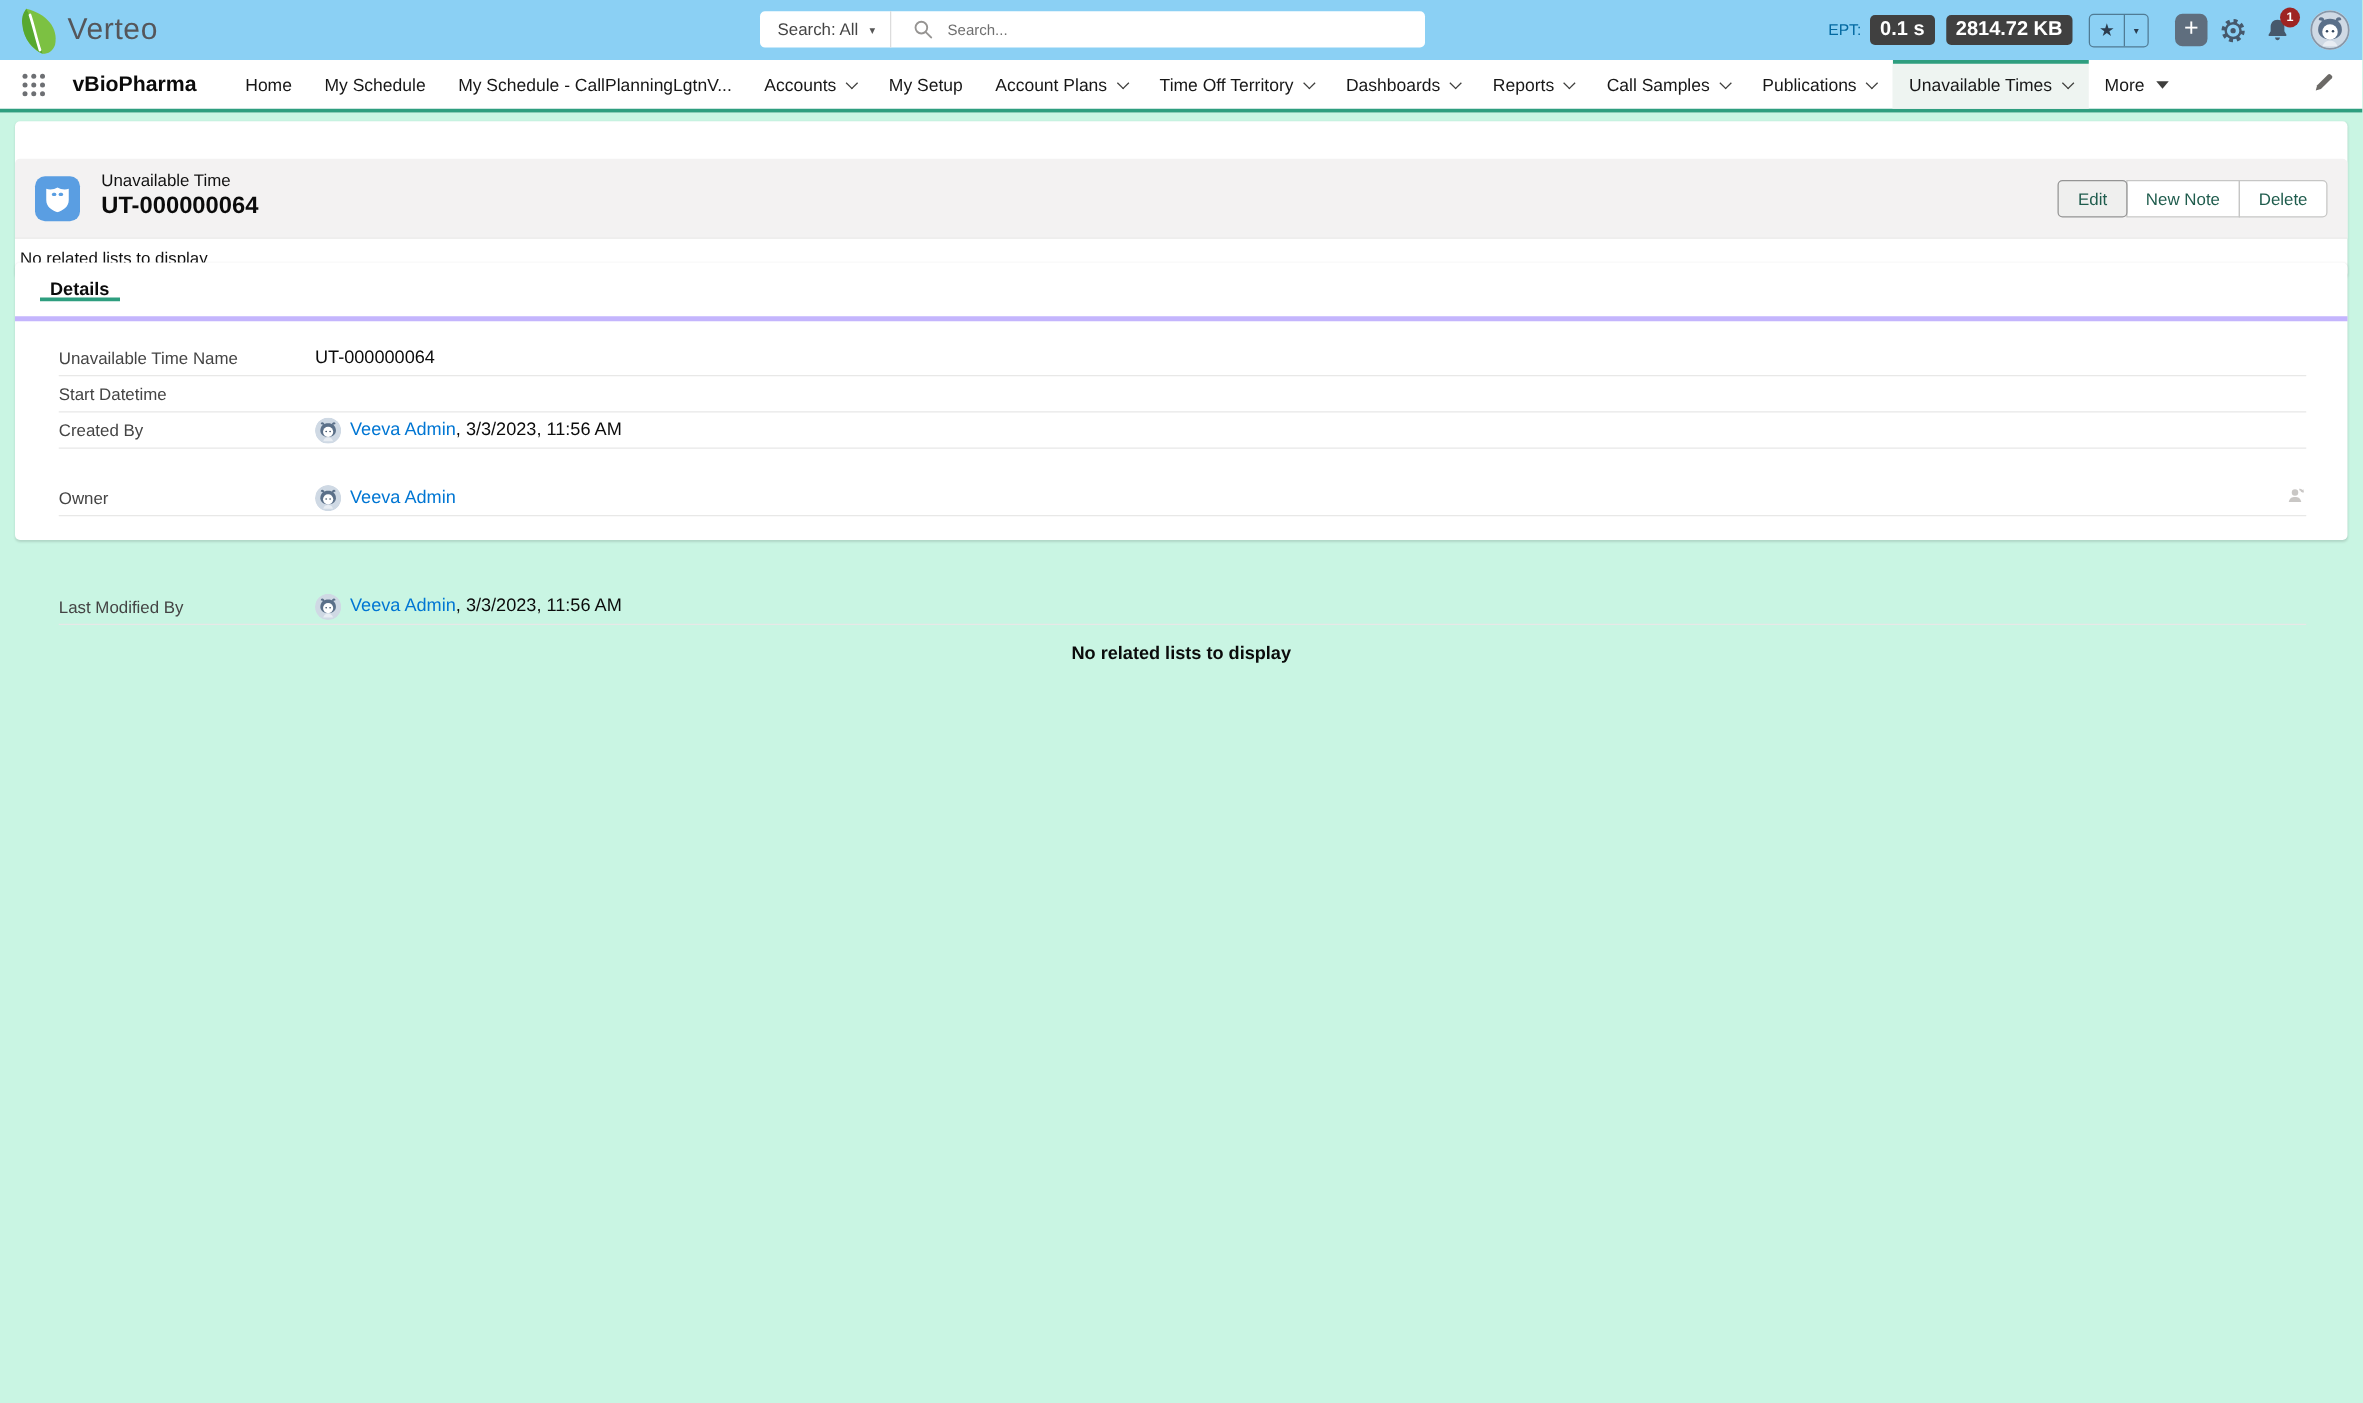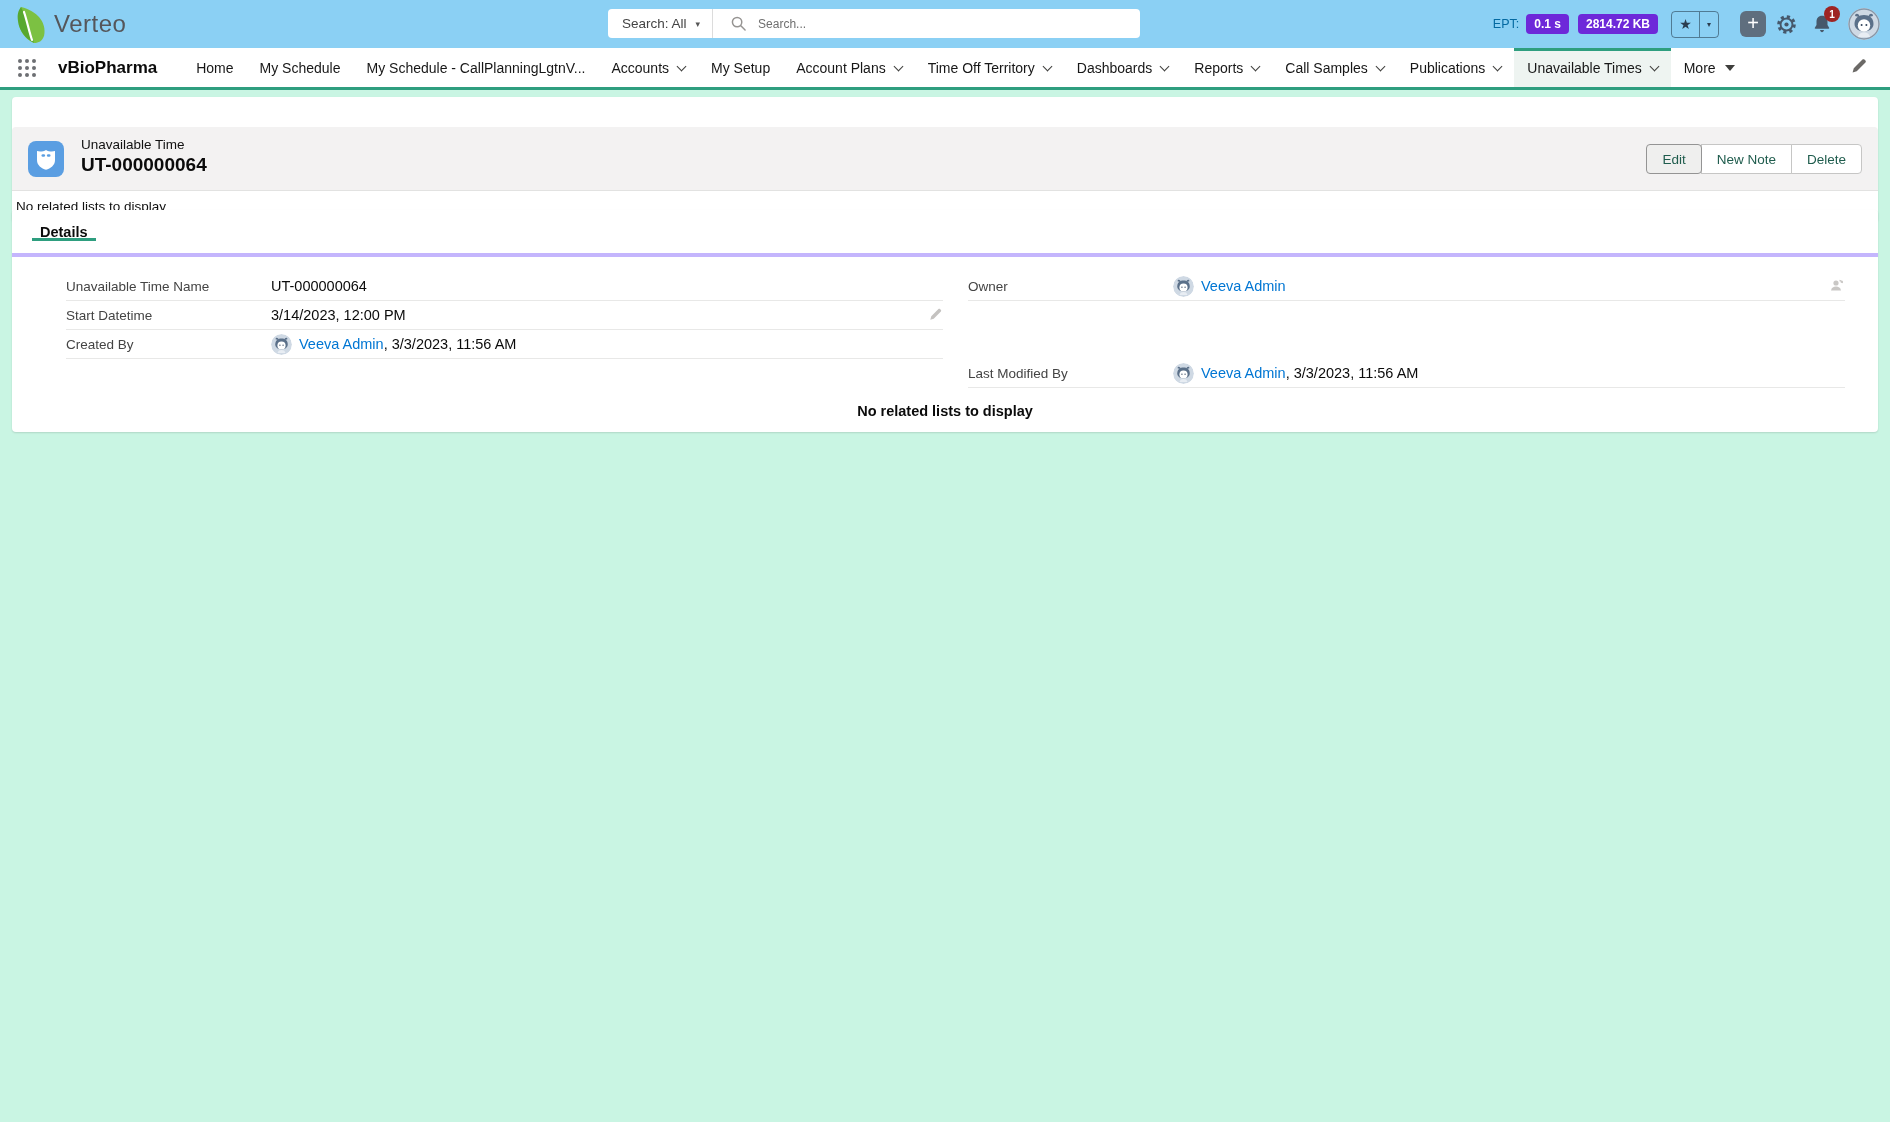--- a/index.html
+++ b/index.html
@@ -13,21 +13,21 @@
 
   .searchbox { position: absolute; left: 608px; top: 9px; width: 532px; height: 29px; background: #fff; border-radius: 4px; display: flex; align-items: center; }
   .search-scope { height: 100%; display: flex; align-items: center; gap: 9px; padding: 0 12px 0 14px; border-right: 1px solid #dcdcdc; color: #444; font-size: 13.5px; cursor: pointer; }
   .scope-chev { font-size: 9px; color: #565656; }
   .search-field { display: flex; align-items: center; gap: 12px; padding-left: 18px; flex: 1; }
   .search-input { border: none; outline: none; font-size: 12px; color: #222; flex: 1; font-family: "Liberation Sans", sans-serif; background: transparent; }
   .search-input::placeholder { color: #6f6f6f; }
 
   .hdr-right { position: absolute; right: 10px; top: 0; height: 48px; display: flex; align-items: center; gap: 9px; }
   .ept-label { font-size: 12.5px; font-weight: 400; color: #0369a1; margin-right: -2px; margin-left: 35px; }
-  .badge-green { background: #6d28d9; color: #fff; font-size: 12px; font-weight: 700; padding: 3px 8px; border-radius: 4px; white-space: nowrap; }
+  .badge-green { background: #404040; color: #fff; font-size: 16px; font-weight: 700; padding: 3px 8px; border-radius: 4px; white-space: nowrap; }
   .star-group { display: flex; align-items: stretch; height: 27px; border: 1px solid rgba(32,52,70,.55); border-radius: 4px; overflow: hidden; margin-left: 4px; }
   .star-seg { width: 28px; display: flex; align-items: center; justify-content: center; font-size: 14px; color: #2b3d4f; border-right: 1px solid rgba(32,52,70,.55); cursor: pointer; }
   .starchev-seg { width: 18px; display: flex; align-items: center; justify-content: center; font-size: 8px; color: #2b3d4f; cursor: pointer; }
   .plus-btn { width: 26px; height: 26px; margin-left: 12px; background: #5f6e7e; border-radius: 6px; color: #fff; font-size: 20px; line-height: 24px; text-align: center; cursor: pointer; }
   .icon-btn { cursor: pointer; display: flex; align-items: center; justify-content: center; }
   .bell-wrap { position: relative; margin-left: 4px; }
   .notif-badge { position: absolute; top: -7px; right: -7px; min-width: 16px; height: 16px; border-radius: 8px; background: #9e2423; color: #fff; font-size: 10px; font-weight: 700; display: flex; align-items: center; justify-content: center; padding: 0 4px; }
   .avatar { width: 32px; height: 32px; border-radius: 50%; margin-left: 6px; cursor: pointer; overflow: hidden; }
 
   
@@ -53,21 +53,21 @@
   .btn:first-child { border-radius: 4px 0 0 4px; margin-left: 0; }
   .btn:last-child { border-radius: 0 4px 4px 0; }
   .btn.focused { background: #efefee; border-color: #949494; z-index: 2; border-radius: 4px; }
   .hc-bottom { height: 31px; display: flex; align-items: center; padding-left: 4px; font-size: 13.5px; color: #111; }
 
   
   .details-card { position: absolute; top: 210px; left: 12px; right: 12px; height: 222px; background: #fff; border-radius: 4px; box-shadow: 0 1px 2px rgba(0,0,0,.13); }
   .tabbar { height: 47px; border-bottom: 4px solid #c4b5fd; display: flex; align-items: center; }
   .dtab { margin-left: 24px; padding: 0 4px; font-size: 14.5px; font-weight: 700; color: #0b0b0b; position: relative; display: flex; align-items: center; cursor: pointer; }
   .dtab::after { content: ""; position: absolute; left: -4px; right: -4px; bottom: -1px; height: 3px; background: #2e9e7f; }
-  .fields { display: flex; gap: 25px; padding: 15px 33px 0 54px; }
+  .fields { display: flex; gap: 25px; padding: 15px 33px 0 35px; flex-direction: column; }
   .fcol { flex: 1; }
   .frow { height: 29px; display: flex; align-items: center; border-bottom: 1px solid #e8e8e7; }
   .frow.noborder { border-bottom: none; }
   .flabel { width: 205px; flex: none; font-size: 13.5px; color: #444; }
   .fvalue { display: flex; align-items: center; gap: 7px; font-size: 14.5px; color: #0b0b0b; flex: 1; }
   .link { color: #0176d3; text-decoration: none; cursor: pointer; }
   .row-pencil { margin-left: auto; cursor: pointer; }
   .chg-owner { margin-left: auto; cursor: pointer; }
   .uavatar { width: 21px; height: 21px; border-radius: 50%; overflow: hidden; flex: none; }
   .related-empty-bold { text-align: center; font-weight: 700; font-size: 14.5px; color: #0b0b0b; margin-top: 15px; }
@@ -245,28 +245,20 @@
 
     <div class="fcol">
       <div class="frow">
         <span class="flabel">Unavailable Time Name</span>
         <span class="fvalue">
             <span>UT-000000064</span>
           </span>
       </div>
       <div class="frow">
         <span class="flabel">Start Datetime</span>
-        <span class="fvalue">
-            <span>3/14/2023, 12:00 PM</span>
-          <span class="row-pencil">
-            <svg width="14" height="14" viewBox="0 0 16 16">
-              <path d="M1.5 14.5 L2.6 10.6 L10.8 2.4 C11.3 1.9 12.1 1.9 12.6 2.4 L13.6 3.4 C14.1 3.9 14.1 4.7 13.6 5.2 L5.4 13.4 Z" fill="#c4c2c0"></path>
-            </svg>
-          </span>
-        </span>
       </div>
       <div class="frow">
         <span class="flabel">Created By</span>
         <span class="fvalue">
           <span class="uavatar">
             <svg width="21" height="21" viewBox="0 0 32 32">
                 <circle cx="16" cy="16" r="16" fill="#cfd9e4"></circle>
                 <path d="M7 8 Q7 5 10 6 Q12 7 11 9 Z" fill="#5b7089"></path>
                 <path d="M25 8 Q25 5 22 6 Q20 7 21 9 Z" fill="#5b7089"></path>
                 <path d="M6.5 16 C6.5 10 10.7 7 16 7 C21.3 7 25.5 10 25.5 16 C25.5 20.5 21.3 23.5 16 23.5 C10.7 23.5 6.5 20.5 6.5 16 Z" fill="#5b7089"></path>

